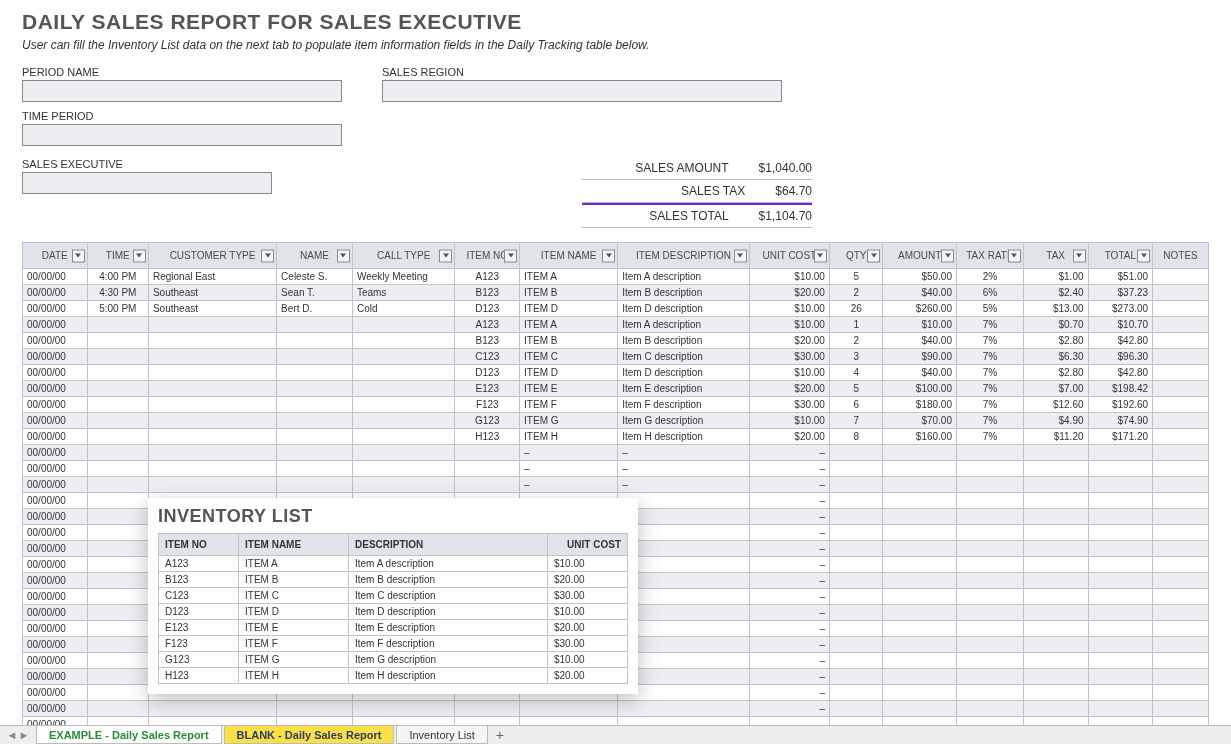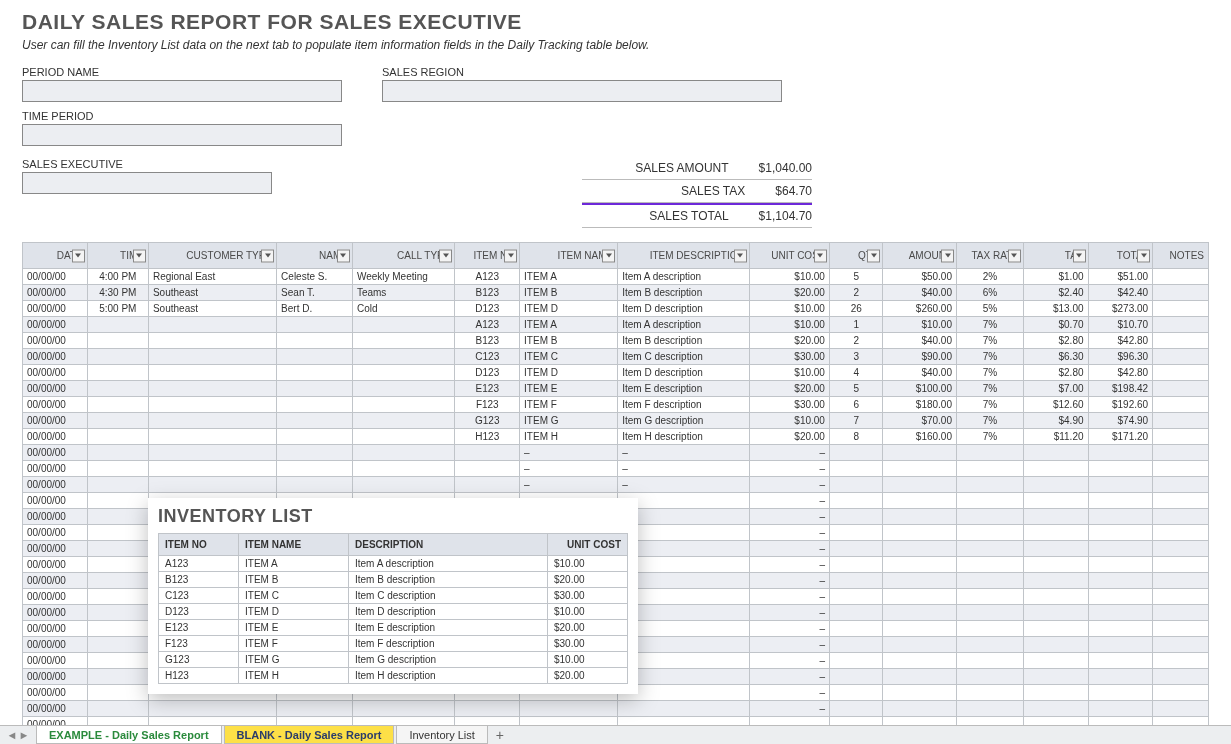--- a/index.html
+++ b/index.html
@@ -53,21 +53,21 @@
     padding: 2px 4px;
     font-size: 10px;
     white-space: nowrap;
     overflow: hidden;
     height: 16px;
   }
   table.main th {
     background: #dfe3ea;
     color: #4a4a4a;
     font-weight: normal;
-    text-align: right;
+    text-align: center;
     position: relative;
     height: 26px;
     font-size: 10px;
   }
   table.main tr:nth-child(even) td { background: #eceef3; }
   table.main tr:nth-child(odd) td { background: #fff; }
   .filter {
     position: absolute;
     right: 2px;
     top: 50%;
@@ -268,21 +268,21 @@
           <td>Sean T.</td>
           <td>Teams</td>
           <td class="ctr">B123</td>
           <td>ITEM B</td>
           <td>Item B description</td>
           <td class="num">$20.00</td>
           <td class="ctr">2</td>
           <td class="num">$40.00</td>
           <td class="ctr">6%</td>
           <td class="num">$2.40</td>
-          <td class="num">$42.40</td>
+          <td class="num">$37.23</td>
           <td></td>
         </tr>
         <tr>
           <td>00/00/00</td>
           <td class="ctr">5:00 PM</td>
           <td>Southeast</td>
           <td>Bert D.</td>
           <td>Cold</td>
           <td class="ctr">D123</td>
           <td>ITEM D</td>

